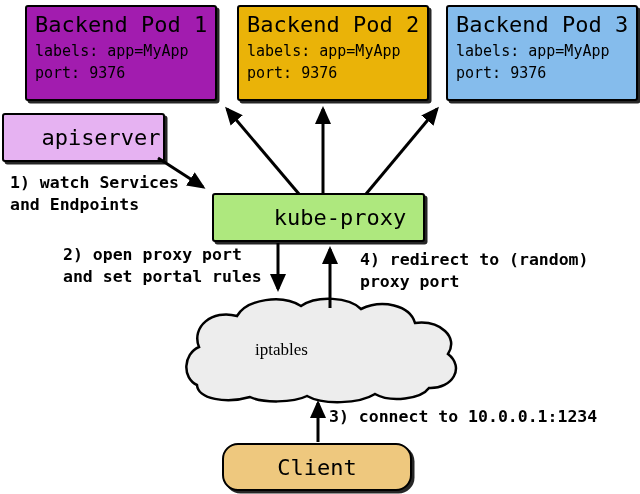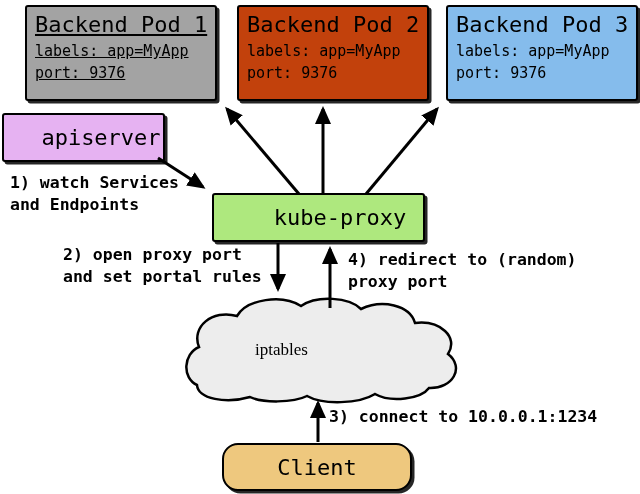--- a/index.html
+++ b/index.html
@@ -45,43 +45,43 @@
   .step {
     position: absolute;
     font-weight: bold;
     font-size: 16.5px;
     line-height: 22px;
     white-space: pre-line;
   }
   #step1 { left: 10px;  top: 172px; }
   #step2 { left: 63px;  top: 244px; }
   #step3 { left: 329px; top: 406px; }
-  #step4 { left: 348px; top: 249px; }
+  #step4 { left: 360px; top: 249px; }
   #step5 { left: 408px; top: 146px; }
   .iptables-label {
     position: absolute;
     left: 255px; top: 339px;
     width: 120px;
     text-align: left;
     font-size: 17px;
     line-height: 22px;
     font-family: Liberation Serif, serif;
   }
 </style>
 </head>
 <body>
 
 <div class="canvas">
 
-  <div class="box pod" id="pod1" style="background-color: #a3a3a3; text-decoration: underline;">
+  <div class="box pod" id="pod1" style="background-color: #a21caf;">
     <div class="pod-title">Backend Pod 1</div>
     <div class="pod-line">labels: app=MyApp</div>
     <div class="pod-line">port: 9376</div>
   </div>
-  <div class="box pod" id="pod2" style="background-color: #c2410c;">
+  <div class="box pod" id="pod2" style="background-color: #eab308;">
     <div class="pod-title">Backend Pod 2</div>
     <div class="pod-line">labels: app=MyApp</div>
     <div class="pod-line">port: 9376</div>
   </div>
   <div class="box pod" id="pod3" style="background-color: rgb(133, 188, 236);">
     <div class="pod-title">Backend Pod 3</div>
     <div class="pod-line">labels: app=MyApp</div>
     <div class="pod-line">port: 9376</div>
   </div>
 

